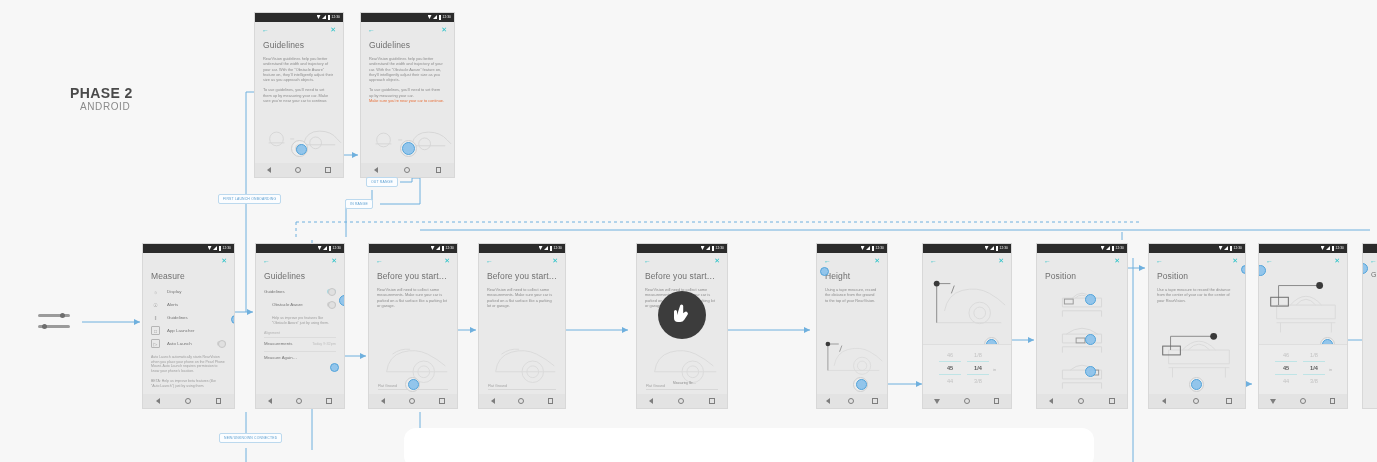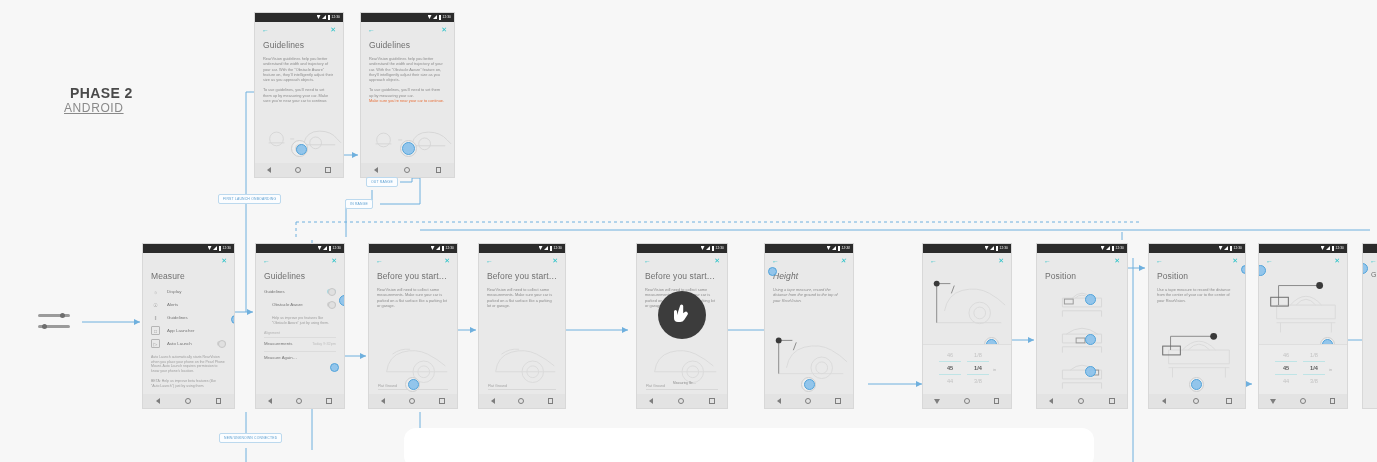--- a/index.html
+++ b/index.html
@@ -3,22 +3,22 @@
 <meta charset="utf-8">
 <style>
   * { box-sizing: border-box; margin:0; padding:0; }
   html,body { width:1377px; height:462px; overflow:hidden; background:#f7f7f7;
               font-family:"Liberation Sans", sans-serif; }
   #stage { position:relative; width:1377px; height:462px; background:#f7f7f7; }
 
   
   .phase-title { position:absolute; left:70px; top:85px; font-size:14px; font-weight:bold;
                  letter-spacing:.4px; color:#4a4a4a; }
-  .phase-sub   { position:absolute; left:64px; top:101px; font-size:12px; letter-spacing:.6px;
-                 color:#8a8a8a;text-decoration:underline; }
+  .phase-sub   { position:absolute; left:80px; top:101px; font-size:10px; letter-spacing:.6px;
+                 color:#8a8a8a; }
 
   
   .phone { position:absolute; background:#e8e8e8; border:1px solid #d8d8d8; overflow:hidden; }
   .statusbar { height:9px; background:#2b2b2b; position:relative; }
   .sb-icons { position:absolute; right:3px; top:1.5px; display:flex; gap:1.5px; align-items:center; }
   .sb-icons i { display:block; background:#ffffff; }
   .sb-wifi  { width:4px; height:4px; clip-path:polygon(0 0,100% 0,50% 100%); }
   .sb-sig   { width:4px; height:4px; clip-path:polygon(100% 0,100% 100%,0 100%); }
   .sb-bat   { width:2.5px; height:5px; }
   .sb-time  { color:#fff; font-size:3.2px; line-height:4px; letter-spacing:.1px; }
@@ -484,21 +484,21 @@
       <div class="flat-rule" style="bottom:18px;"></div>
       <div class="scr-para" style="position:absolute; bottom:22px; left:28px; font-size:3.2px;">Measuring file…</div>
       <div class="navbar">
         <div class="nav-tri"></div>
         <div class="nav-circ"></div>
         <div class="nav-sq"></div>
       </div>
     </div>
   </div>
 
-  <div class="phone" style="left:764px; top:243px; width:90px; height:166px;font-style:italic;">
+  <div class="phone" style="left:816px; top:243px; width:72px; height:166px;">
     <div class="statusbar">
       <div class="sb-icons">
         <i class="sb-wifi"></i>
         <i class="sb-sig"></i>
         <i class="sb-bat"></i>
         <span class="sb-time">12:30</span>
       </div>
     </div>
     <div class="screen-body">
       <div class="topbar">

